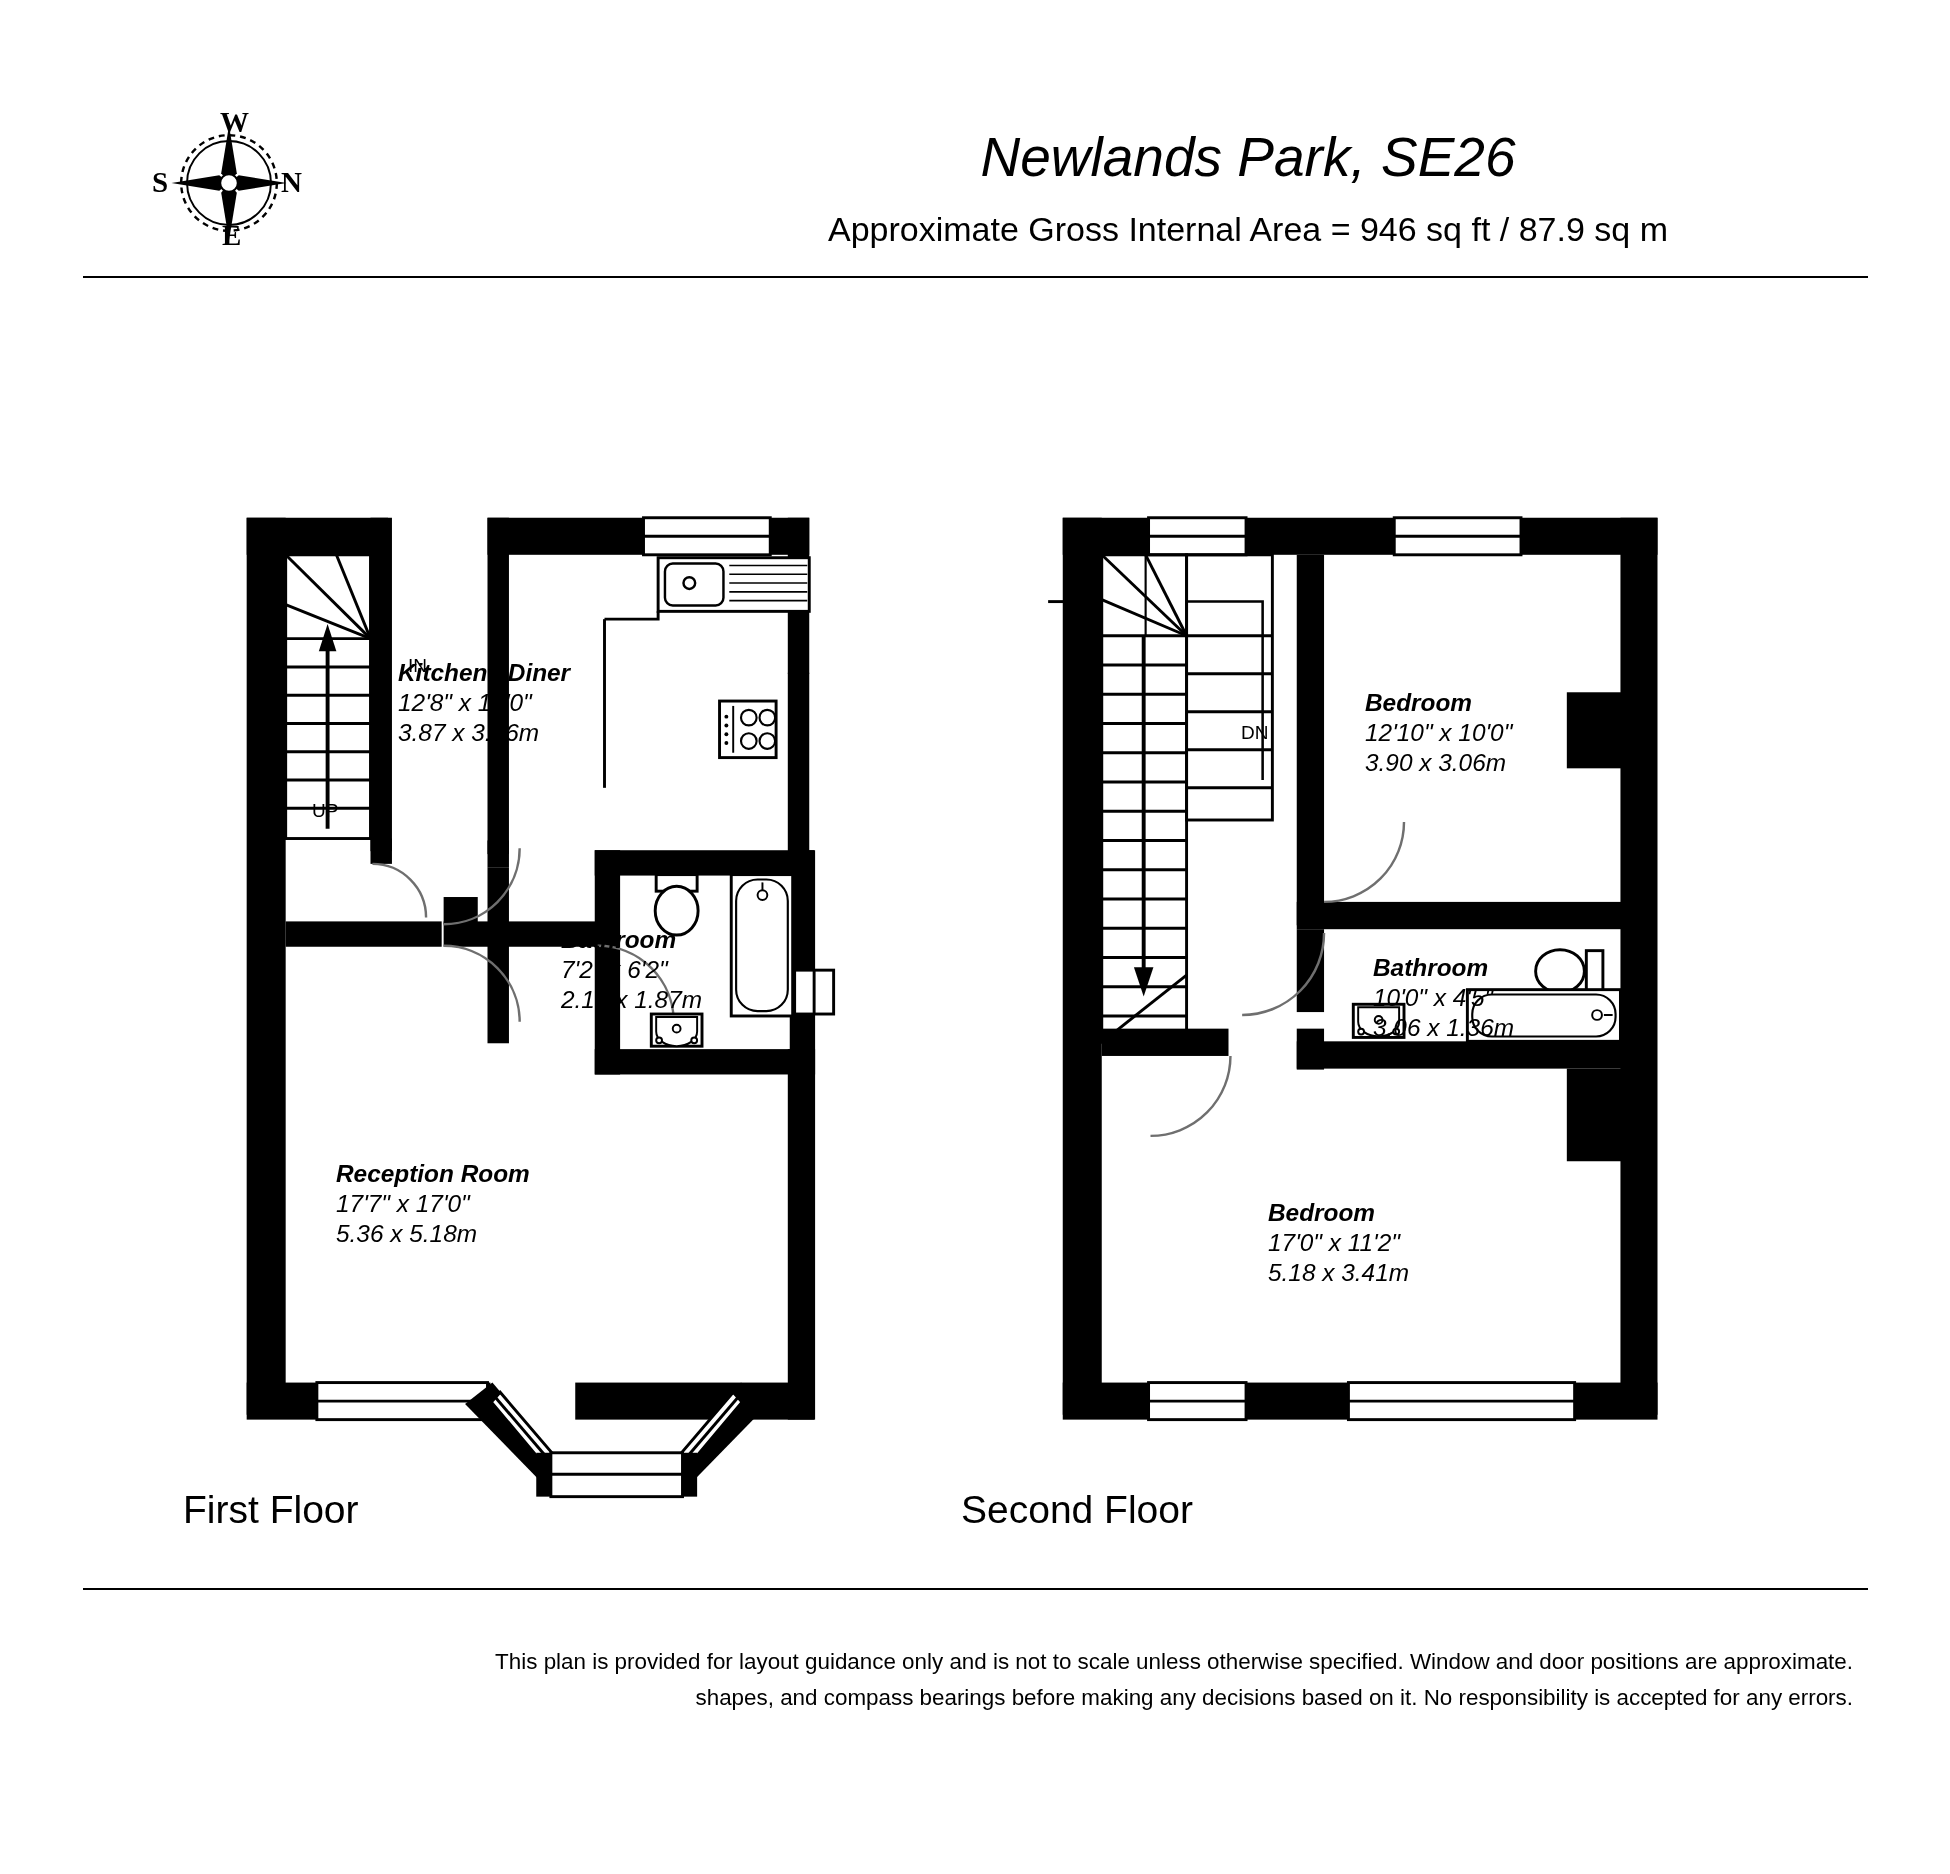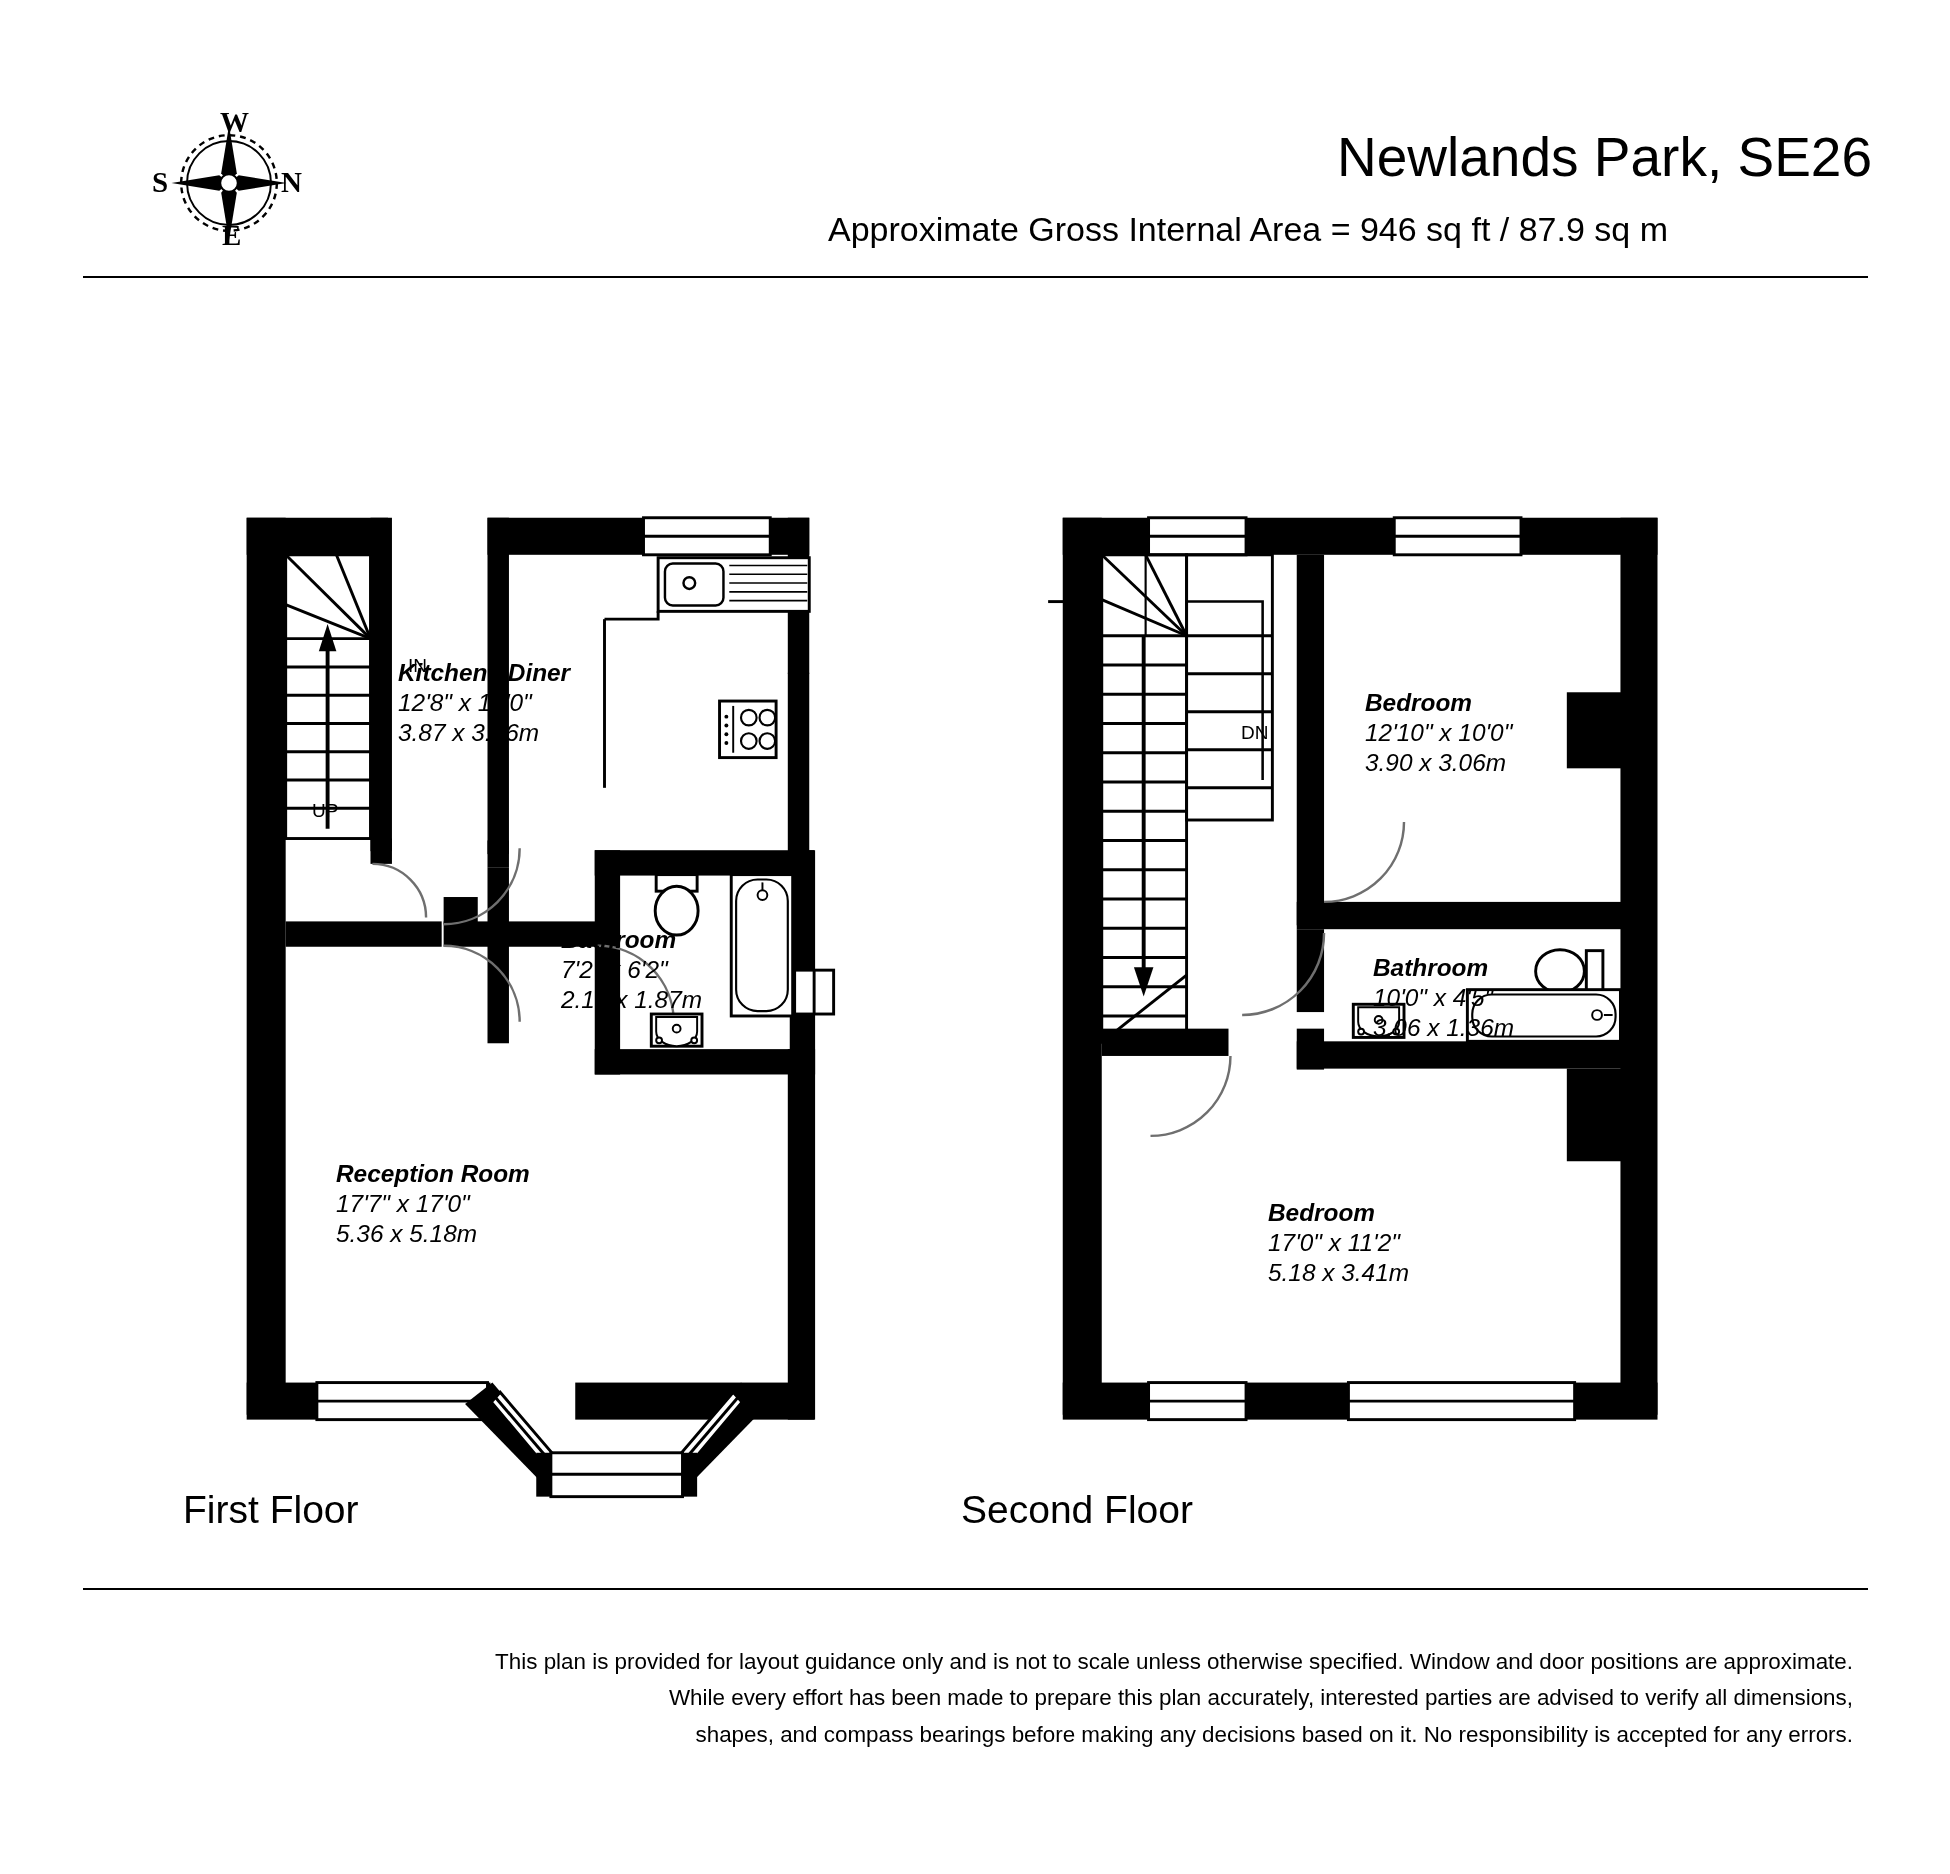--- a/index.html
+++ b/index.html
@@ -39,25 +39,26 @@
   .compass .lbl-w { left: 74px;  top: 5.9px;  }
   .compass .lbl-s { left: 5.9px;   top: 66px; }
   .compass .lbl-n { left: 135px; top: 66px; }
   .compass .lbl-e { left: 76px;  top: 119px; }
 
   .title {
     position: absolute;
     left: 624px;
     top: 125px;
     width: 1248px;
-    text-align: right;
+    text-align: center;
     font-size: 55px;
     font-weight: normal;
     letter-spacing: 0px;
     white-space: nowrap;
+    font-style: italic;
   }
   .subtitle {
     position: absolute;
     left: 624px;
     top: 210px;
     width: 1248px;
     text-align: center;
     font-size: 34px;
     white-space: nowrap;
   }
@@ -443,18 +444,17 @@
     <span class="rname">Bedroom</span>
     <span class="rdim">17'0" x 11'2"</span>
     <span class="rdim">5.18 x 3.41m</span>
   </div>
 
   <div class="floor-label floor-label-first">First Floor</div>
   <div class="floor-label floor-label-second">Second Floor</div>
 
   <div class="footer">
     <div>This plan is provided for layout guidance only and is not to scale unless otherwise specified. Window and door positions are approximate.</div>
-    <div>While every effort has been made to prepare this plan accurately, interested parties are advised to verify all dimensions,</div>
     <div>shapes, and compass bearings before making any decisions based on it. No responsibility is accepted for any errors.</div>
   </div>
 
 </div>
 
 
 </body></html>

